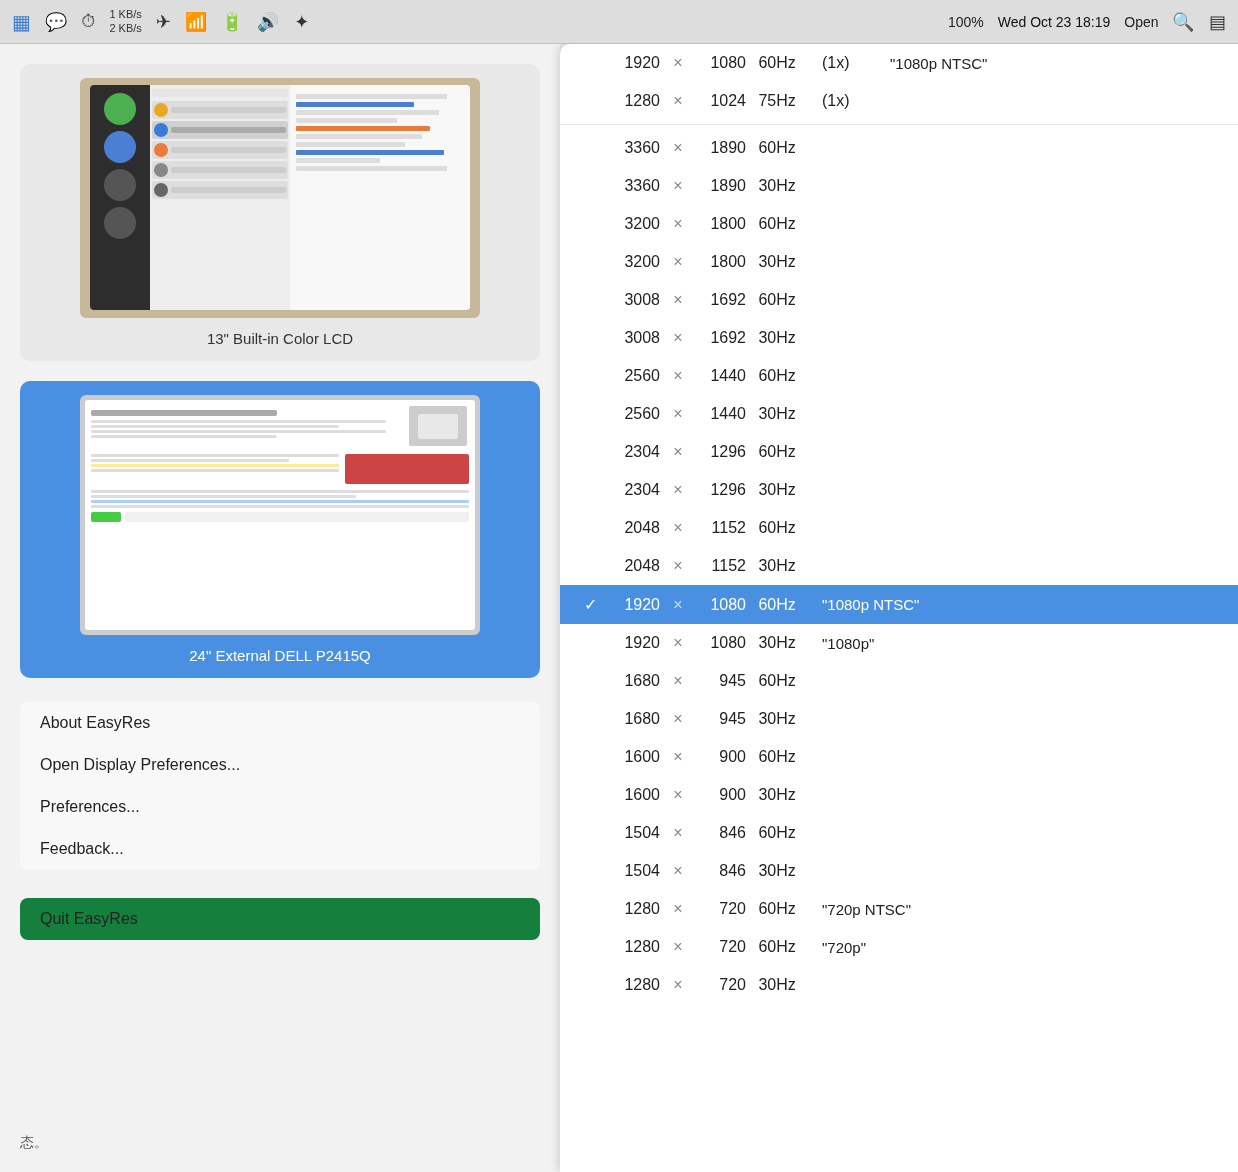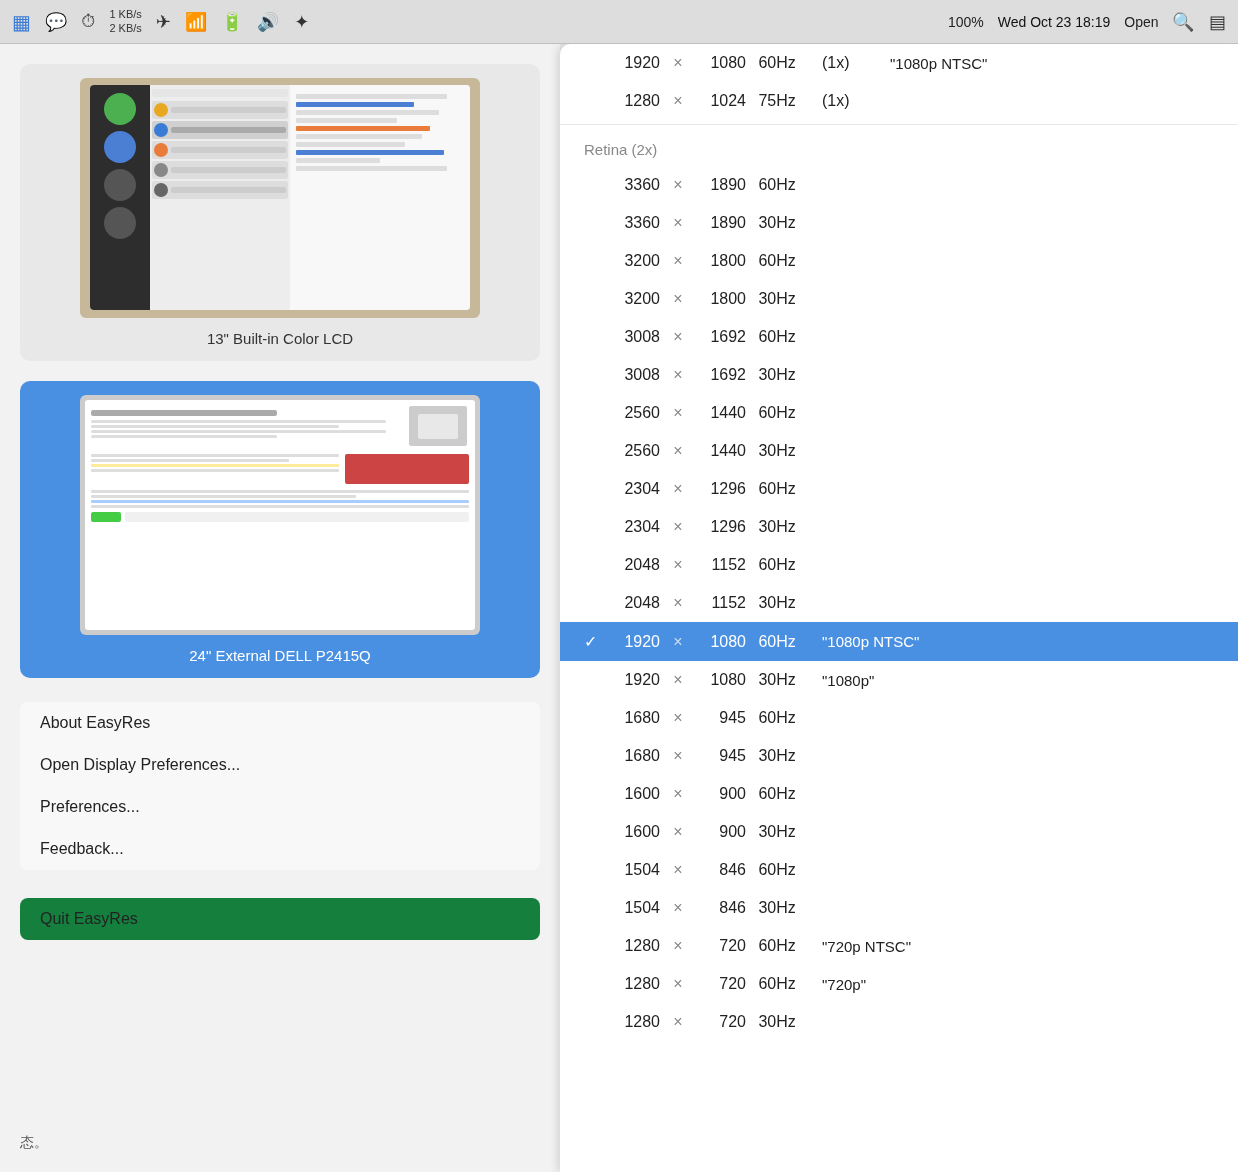--- a/index.html
+++ b/index.html
@@ -467,21 +467,20 @@
       <span class="checkmark">&nbsp;</span>
       <span class="res-width">1280</span>
       <span class="res-x">×</span>
       <span class="res-height">1024</span>
       <span class="res-hz">&nbsp;75Hz&nbsp;</span>
       <span class="res-hz">(1x)</span>
     </div>
 
     <div class="section-divider"></div>
 
-    <div class="section-header">Retina (2x)</div>
 
     <div class="resolution-item">
       <span class="checkmark">&nbsp;</span>
       <span class="res-width">3360</span>
       <span class="res-x">×</span>
       <span class="res-height">1890</span>
       <span class="res-hz">&nbsp;60Hz</span>
     </div>
     <div class="resolution-item">
       <span class="checkmark">&nbsp;</span>

